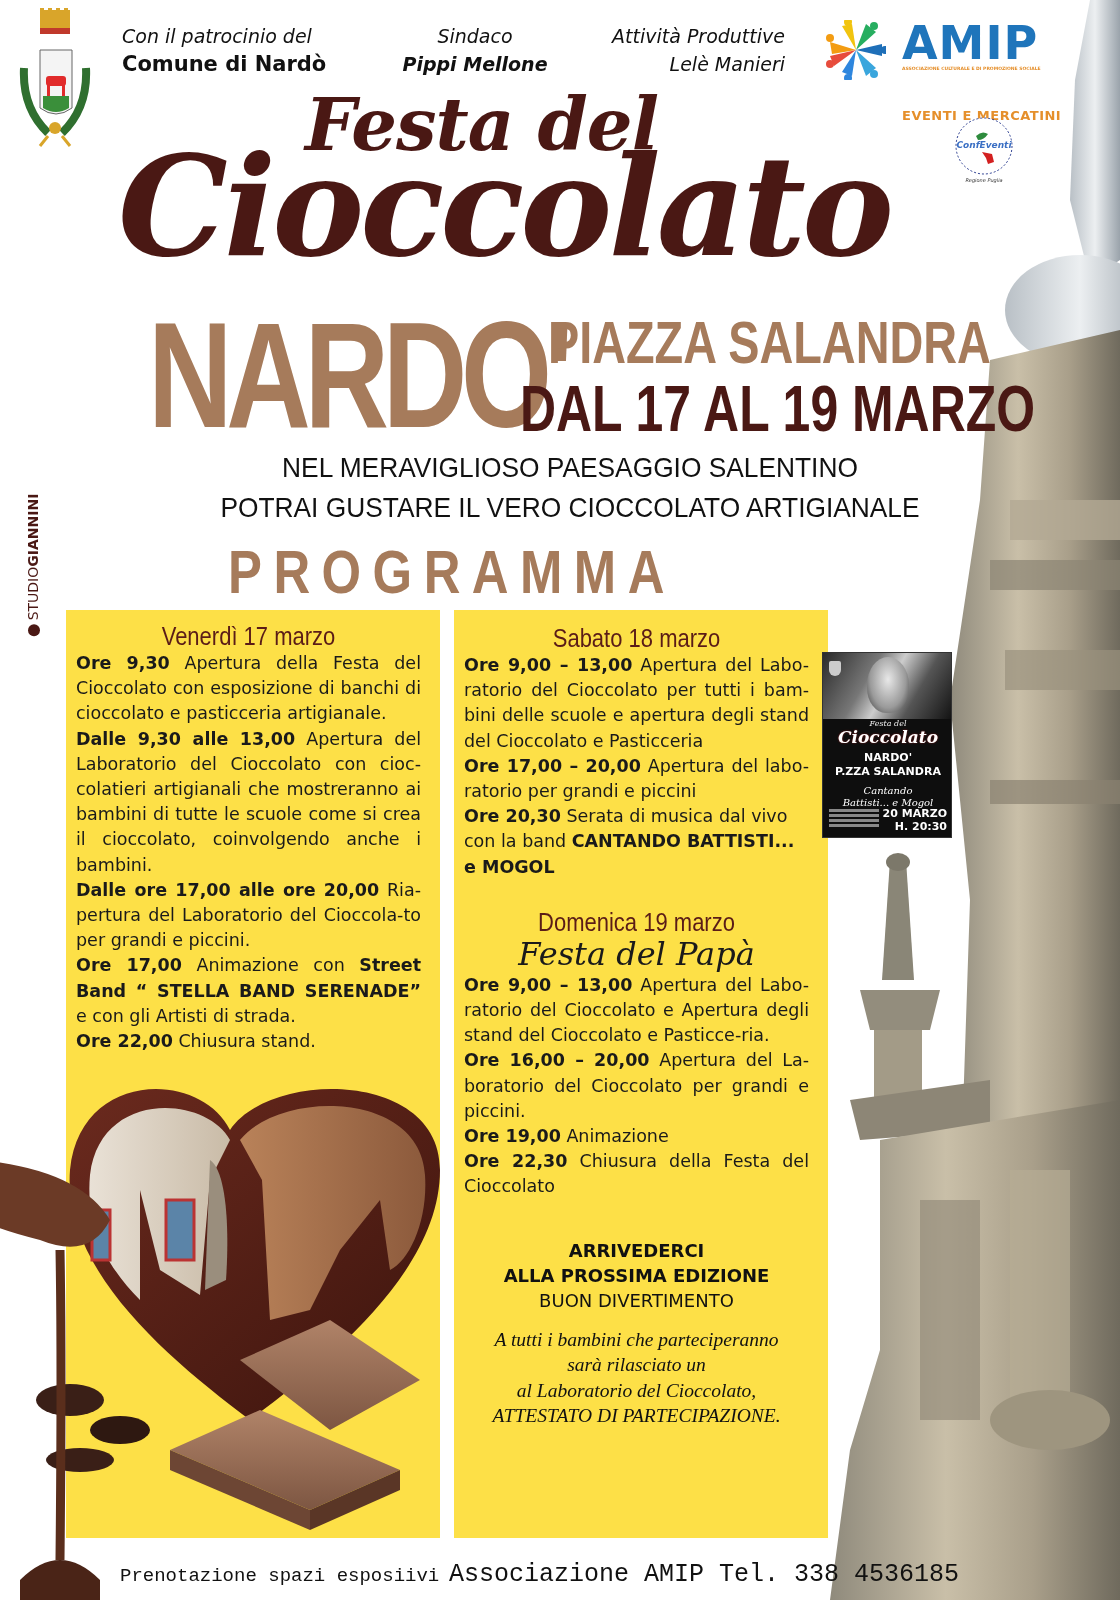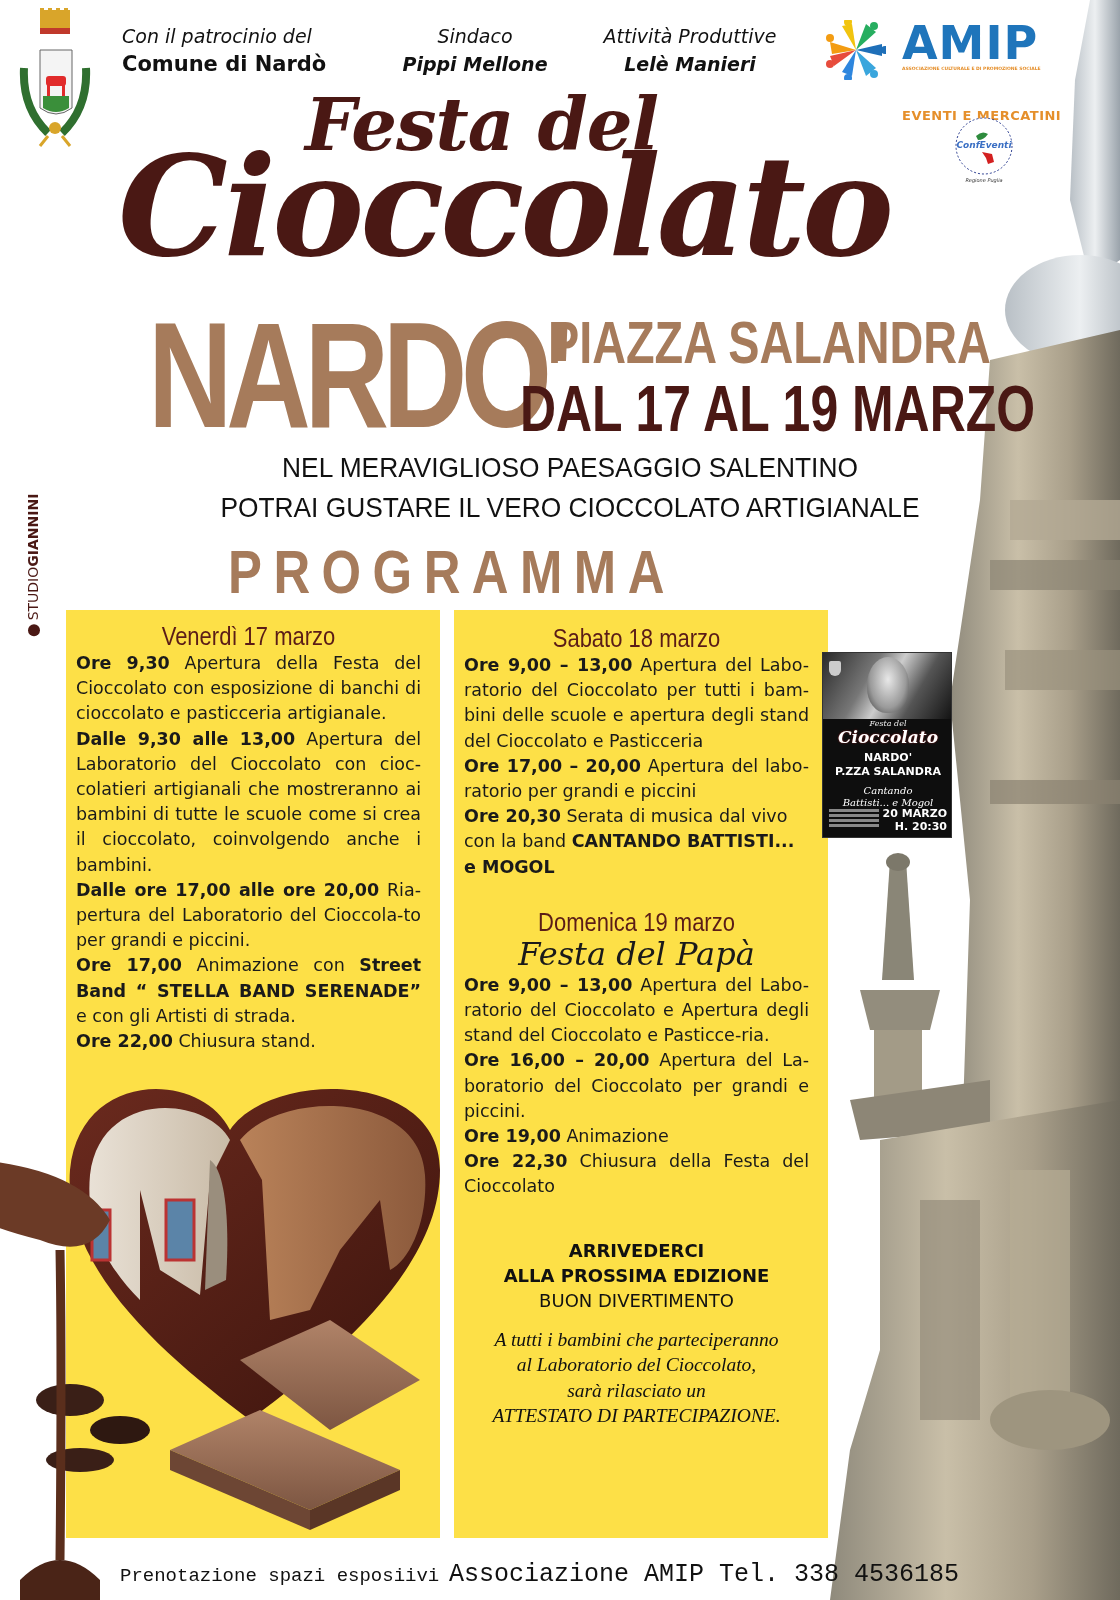--- a/index.html
+++ b/index.html
@@ -9,23 +9,23 @@
   .abs { position: absolute; }
 
   
   .crest { left: 18px; top: 8px; width: 74px; height: 140px; }
   .patron { left: 122px; top: 22px; width: 220px; font-size: 19px; line-height: 28px; }
   .patron .l1 { font-style: italic; font-weight: 300; }
   .patron .l2 { font-weight: bold; font-size: 21px; }
   .sindaco { left: 395px; top: 22px; width: 160px; text-align: center; font-size: 19px; line-height: 28px; }
   .sindaco .l1 { font-style: italic; }
   .sindaco .l2 { font-style: italic; font-weight: bold; }
-  .attivita { left: 595px; top: 22px; width: 190px; text-align: center; font-size: 19px; line-height: 28px; }
+  .attivita { left: 595px; top: 22px; width: 190px; text-align: right; font-size: 19px; line-height: 28px; }
   .attivita .l1 { font-style: italic; }
-  .attivita .l2 { font-style: italic; font-weight: bold; }
+  .attivita .l2 { font-style: italic; font-weight: normal; }
 
   .amip { left: 840px; top: 18px; width: 210px; height: 70px; }
   .amip-name { position: absolute; left: 62px; top: -2px; font-family: "DejaVu Sans", sans-serif; font-weight: bold; font-size: 46px; color: #1f75bb; letter-spacing: 1px; }
   .amip-sub1 { position: absolute; left: 62px; top: 48px; font-size: 4.5px; color: #e58f2b; font-weight: bold; white-space: nowrap; }
   .amip-sub2 { position: absolute; left: 62px; top: 53px; font-size: 13px; color: #e58f2b; font-weight: bold; white-space: nowrap; letter-spacing: 0.5px; margin-top: 37px; }
 
   .confeventi { left: 948px; top: 112px; width: 72px; height: 72px; }
 
   
   .title-festa { left: 305px; top: 82px; font-family: "DejaVu Serif", serif; font-style: italic; font-weight: bold; font-size: 72px; color: #4a1814; letter-spacing: -1px; }
@@ -281,22 +281,22 @@
     <div class="entry"><b>Ore 19,00</b><span> Animazione</span></div>
     <div class="entry"><b>Ore 22,30</b><span> Chiusura della Festa del Cioccolato</span></div>
 
     <div class="arrivederci">
       <div><b>ARRIVEDERCI</b></div>
       <div><b>ALLA PROSSIMA EDIZIONE</b></div>
       <div>BUON DIVERTIMENTO</div>
     </div>
     <div class="attestato">
       <div>A tutti i bambini che parteciperanno</div>
+      <div>sarà rilasciato un</div>
       <div>al Laboratorio del Cioccolato,</div>
-      <div>sarà rilasciato un</div>
       <div>ATTESTATO DI PARTECIPAZIONE.</div>
     </div>
   </div>
 </div>
 
 <div class="abs mini-poster">
   <div class="mp-photo">
       <div class="mp-face"></div>
       <div class="mp-crest"></div>
     </div>

